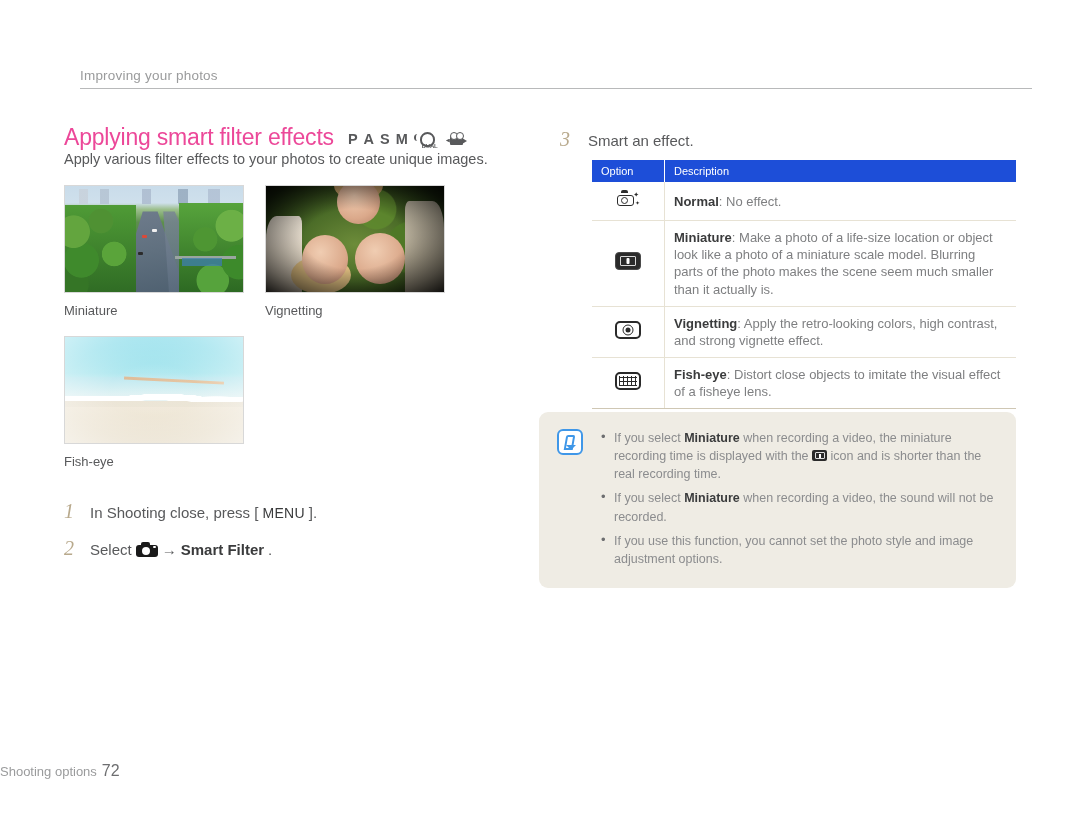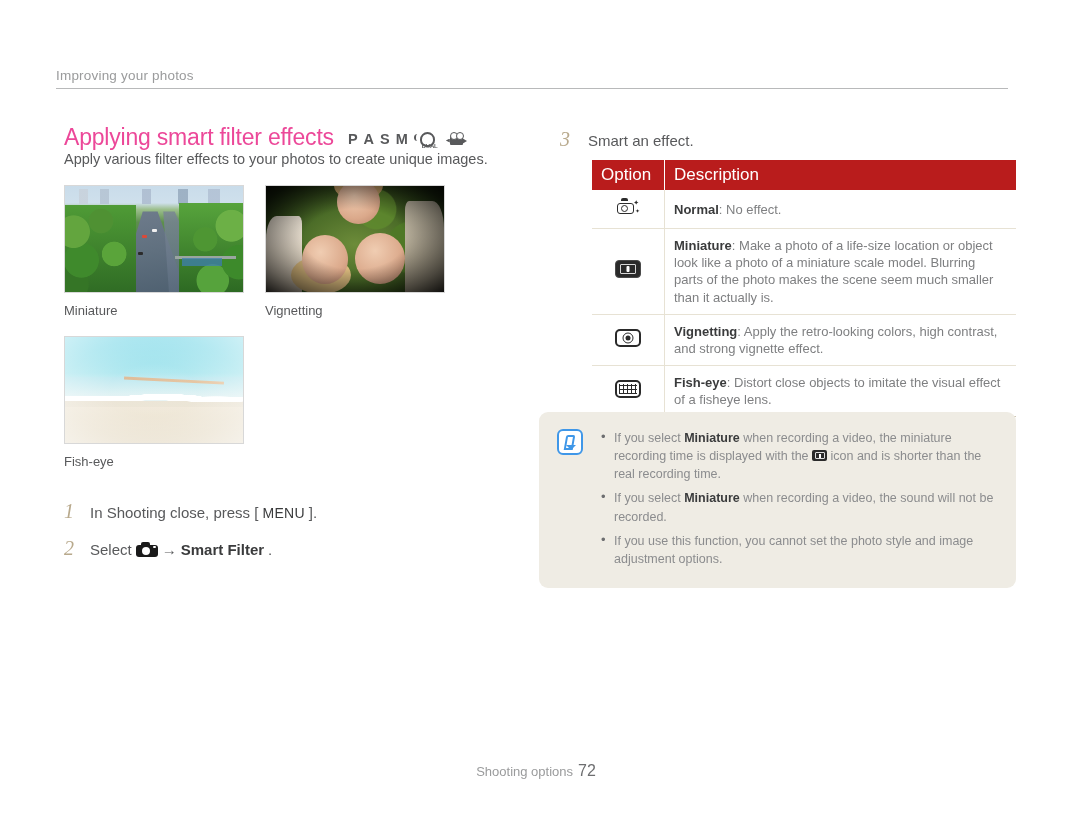--- a/index.html
+++ b/index.html
@@ -12,21 +12,21 @@
     height: 815px;
     position: relative;
     font-family: "Liberation Sans", sans-serif;
     color: #58595b;
     overflow: hidden;
   }
 
   
   .runhead {
     position: absolute;
-    left: 56px;
+    left: 80px;
     top: 68px;
     width: 952px;
     border-bottom: 1px solid #b8b9ba;
     padding-bottom: 5px;
   }
   .runhead-text {
     font-size: 13.5px;
     color: #9a9b9c;
     letter-spacing: .2px;
   }
@@ -411,24 +411,24 @@
   .step3 .step-num { width: 28px; }
   .step3 .s3-text { font-size: 15px; color: #58595b; }
 
   table.opt {
     border-collapse: collapse;
     width: 424px;
     margin-left: 32px;
     table-layout: fixed;
   }
   table.opt th {
-    background: #b91c1c;
+    background: #1d4ed8;
     color: #ffffff;
     font-weight: normal;
-    font-size: 17px;
+    font-size: 11px;
     text-align: left;
     padding: 5px 9px;
     border: none;
     margin-top: 48px;
   }
   table.opt th.th-opt { width: 54px; border-right: 1px solid #ffffff; }
   table.opt td {
     font-size: 13px;
     color: #7e7f81;
     padding: 8px 9px;
@@ -577,21 +577,20 @@
   .inline-mini-icon .ifg {
     position:absolute; left:50%; top:50%; transform:translate(-50%,-50%);
     width:2px; height:4px; background:#fff;
   }
 
   
   .footer {
     position: absolute;
     left: 0; right: 8px;
     top: 762px;
-    text-align: center;
     font-size: 13px;
     color: #9a9b9c;
   }
   .footer .pg {
     font-size: 16px;
     color: #6d6e70;
     font-weight: normal;
     margin-left: 5px;
   }
 </style>

